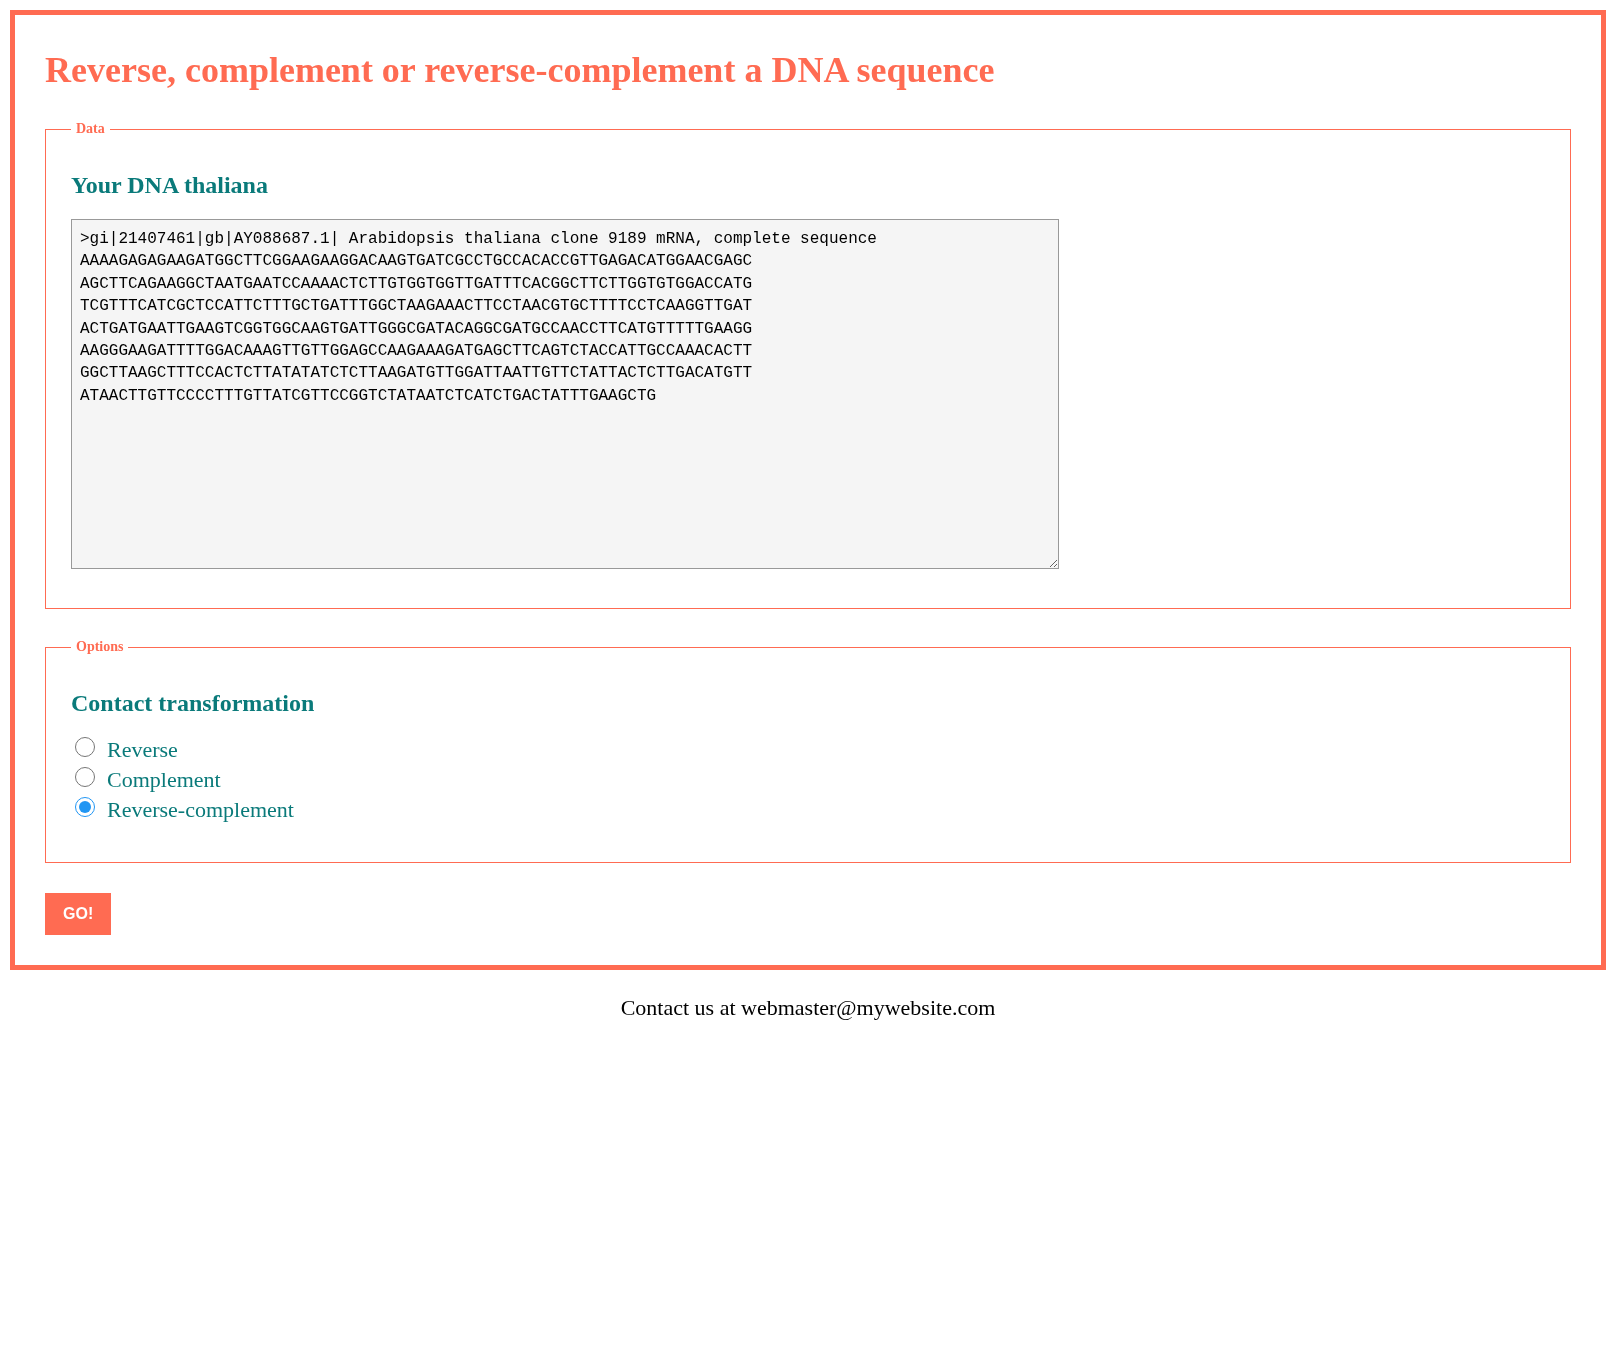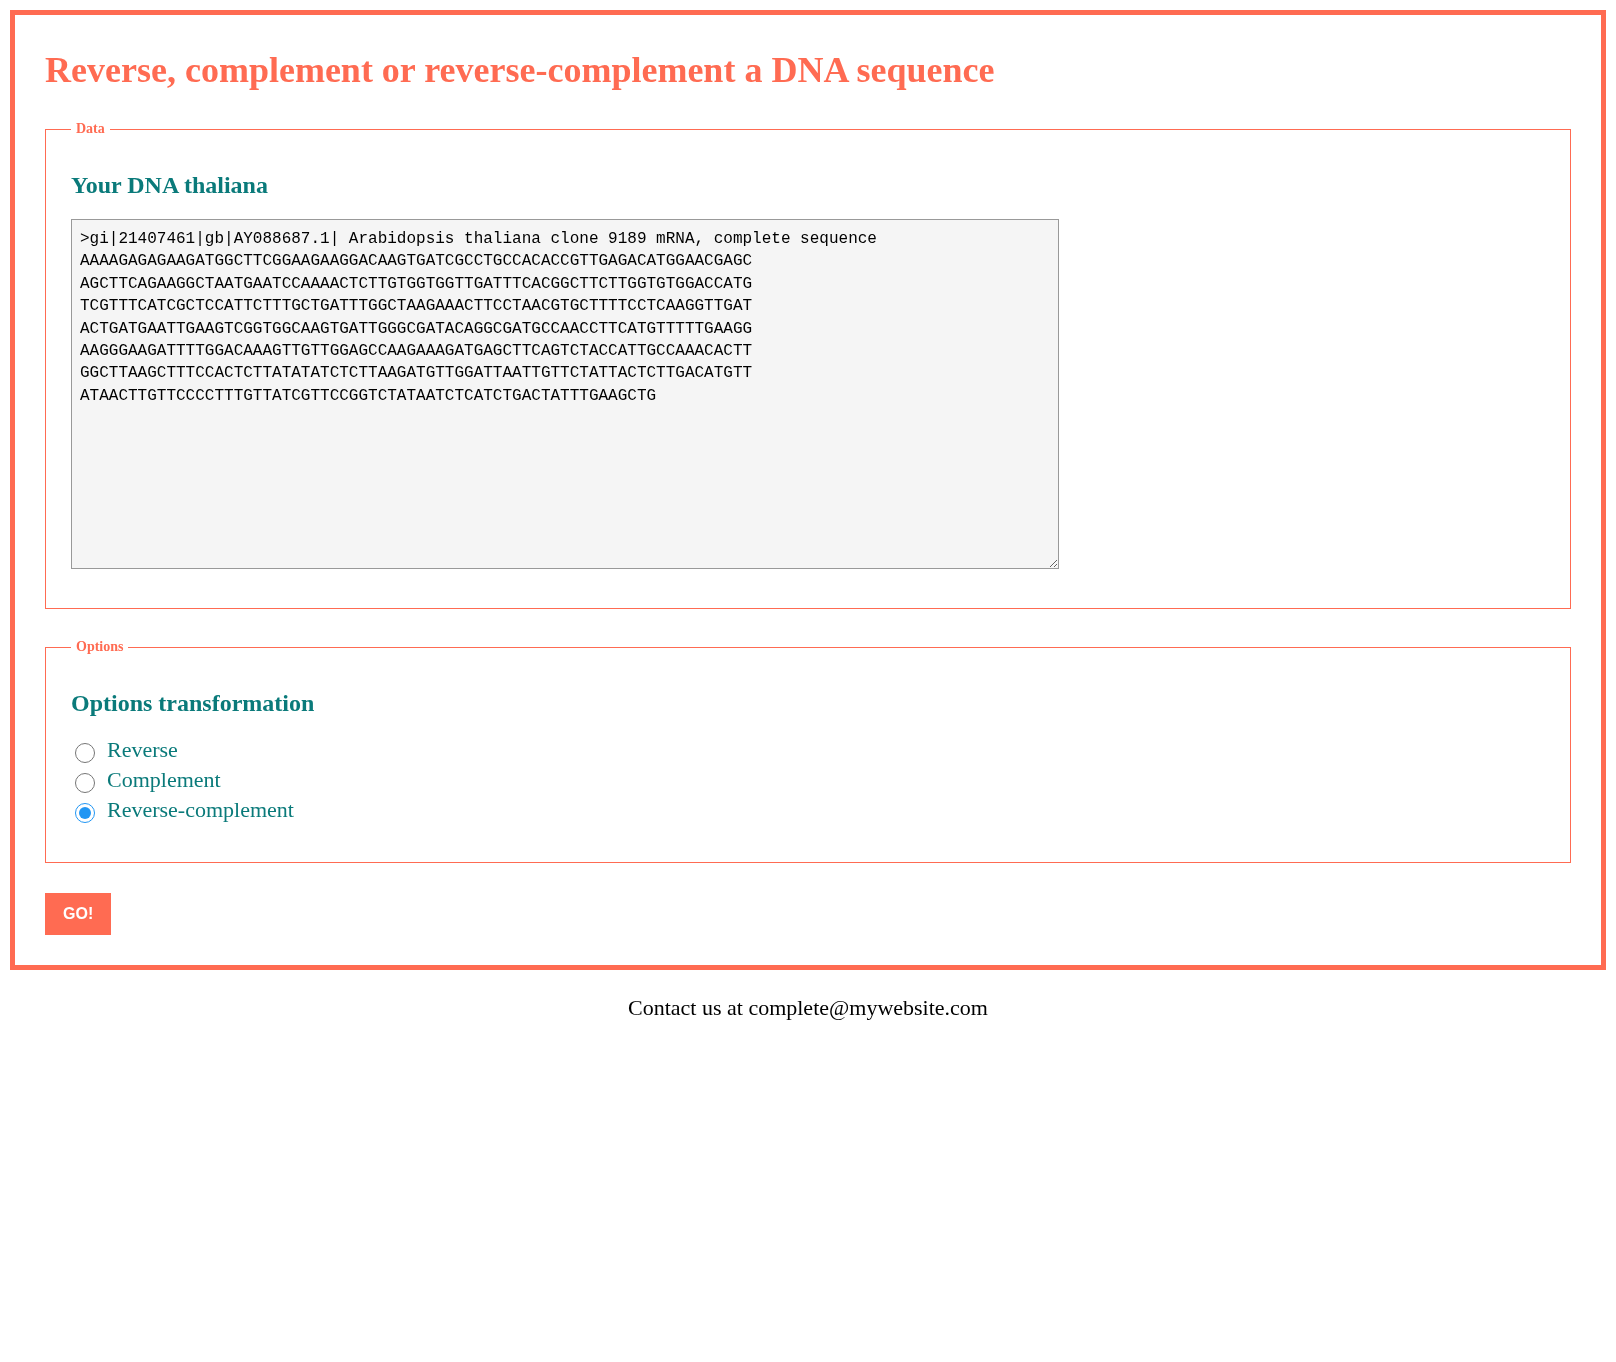--- a/index.html
+++ b/index.html
@@ -53,21 +53,21 @@
       border: 1px solid #999;
       background: #f5f5f5;
       resize: both;
       line-height: 1.4;
     }
     .radio-group {
       margin-top: 10px;
     }
     .radio-item {
       display: flex;
-      align-items: flex-end;
+      align-items: flex-start;
       margin-bottom: 4px;
       padding-left: 4px;
     }
     .radio-item input[type="radio"] {
       width: 20px;
       height: 20px;
       margin-right: 12px;
       cursor: pointer;
       accent-color: #2196F3;
     }
@@ -107,33 +107,33 @@
 AGCTTCAGAAGGCTAATGAATCCAAAACTCTTGTGGTGGTTGATTTCACGGCTTCTTGGTGTGGACCATG
 TCGTTTCATCGCTCCATTCTTTGCTGATTTGGCTAAGAAACTTCCTAACGTGCTTTTCCTCAAGGTTGAT
 ACTGATGAATTGAAGTCGGTGGCAAGTGATTGGGCGATACAGGCGATGCCAACCTTCATGTTTTTGAAGG
 AAGGGAAGATTTTGGACAAAGTTGTTGGAGCCAAGAAAGATGAGCTTCAGTCTACCATTGCCAAACACTT
 GGCTTAAGCTTTCCACTCTTATATATCTCTTAAGATGTTGGATTAATTGTTCTATTACTCTTGACATGTT
 ATAACTTGTTCCCCTTTGTTATCGTTCCGGTCTATAATCTCATCTGACTATTTGAAGCTG</textarea>
   </fieldset>
 
   <fieldset>
     <legend>Options</legend>
-    <h2>Options transformation</h2>
+    <h2>Contact transformation</h2>
     <div class="radio-group">
       <div class="radio-item">
         <input type="radio" name="transform" id="r0" value="reverse" style="">
         <label for="r0">Reverse</label>
       </div>
       <div class="radio-item">
         <input type="radio" name="transform" id="r1" value="complement" style="">
         <label for="r1">Complement</label>
       </div>
       <div class="radio-item">
         <input type="radio" name="transform" id="r2" value="revcomp" checked="" style="">
         <label for="r2">Reverse-complement</label>
       </div>
     </div>
   </fieldset>
 
   <button class="go-button">GO!</button>
 </div>
 
-<div class="footer">Contact us at complete@mywebsite.com</div>
+<div class="footer">Contact us at webmaster@mywebsite.com</div>
 
 </body></html>

